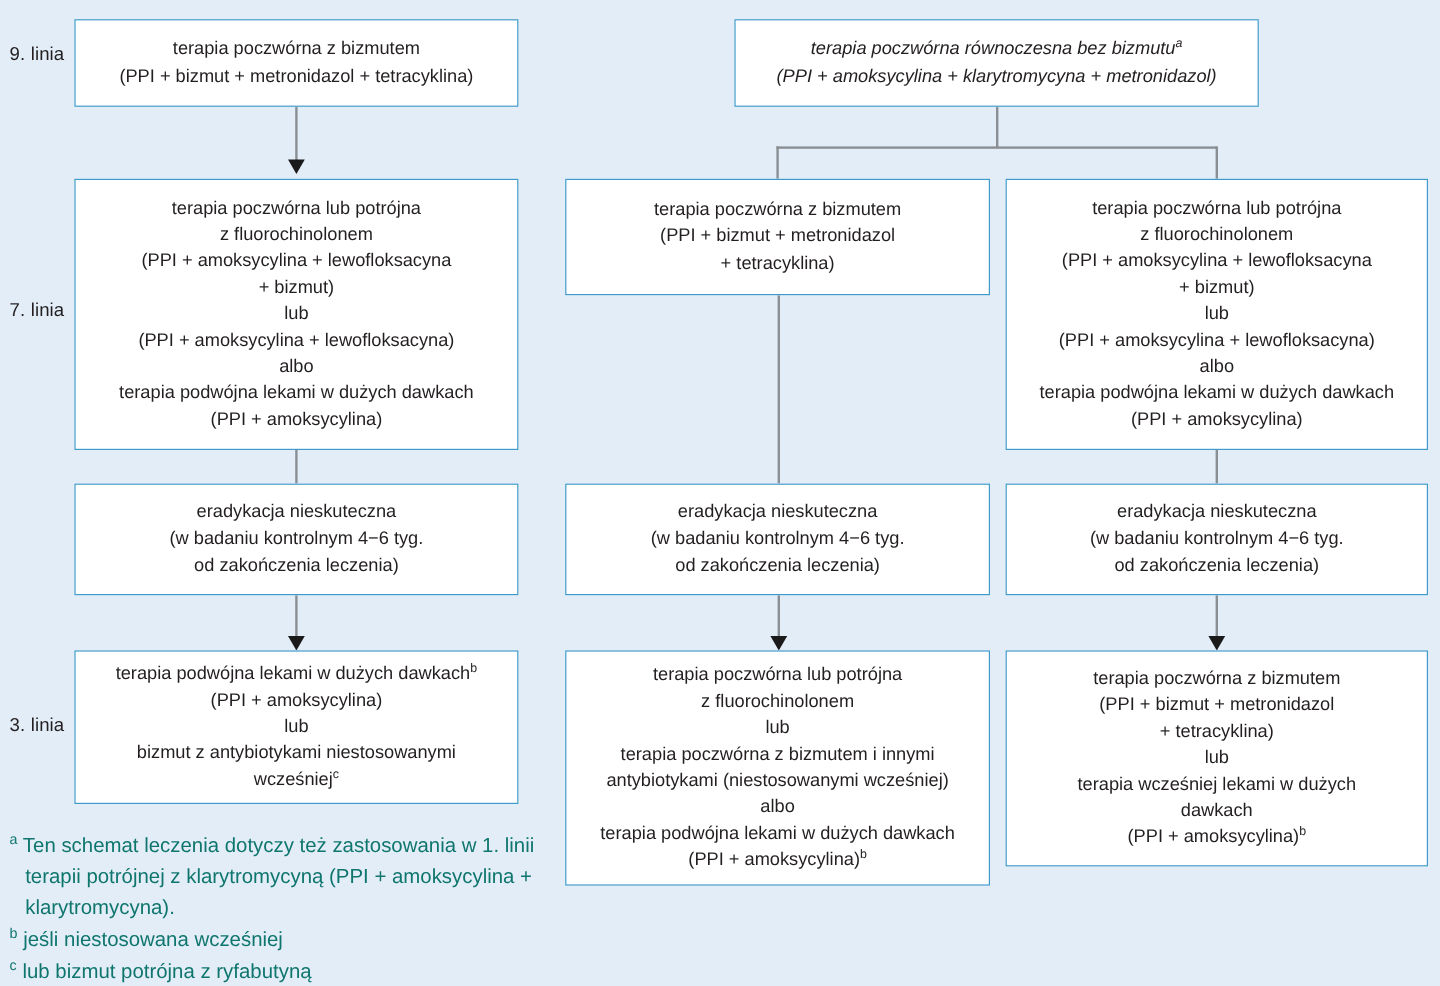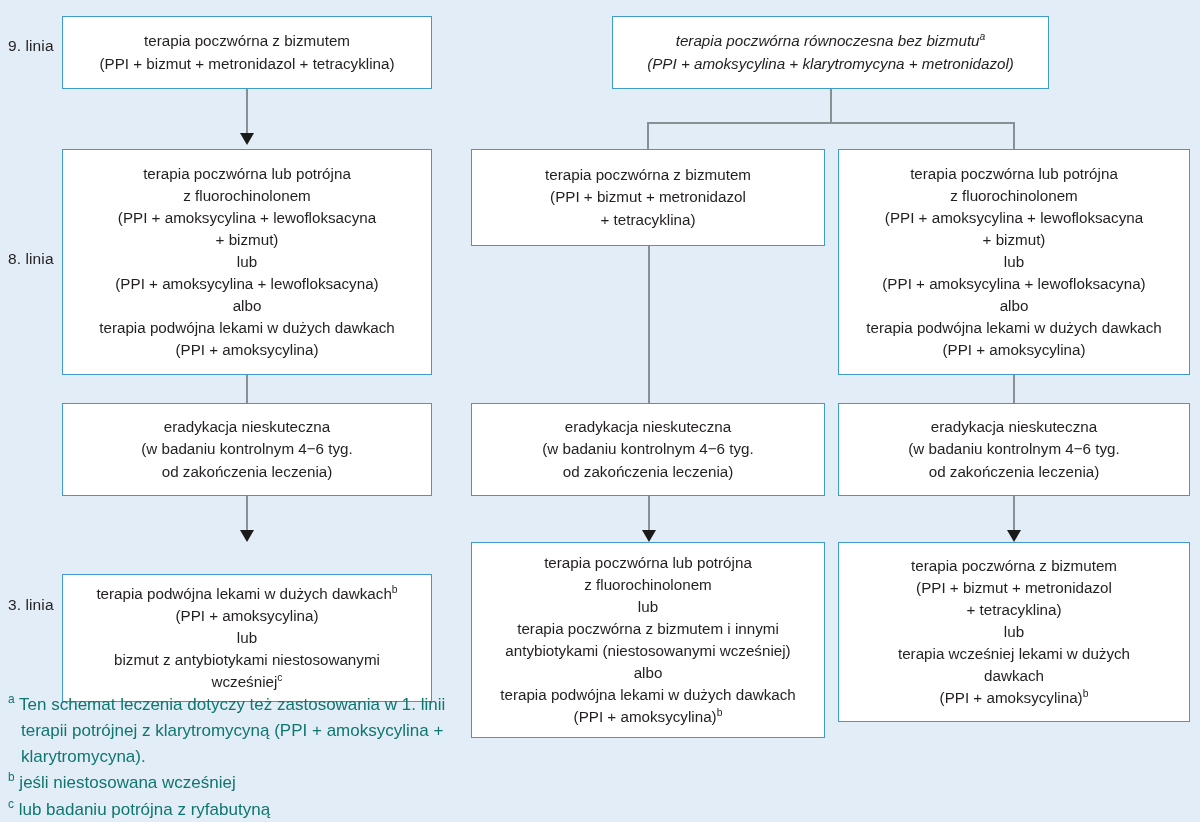--- a/index.html
+++ b/index.html
@@ -95,21 +95,21 @@
     vertical-align: super;
     line-height: 0;
   }
 </style>
 </head>
 <body>
 
 <div id="page">
 
   <div class="row-label" style="left:8px; top:37px;">9. linia</div>
-  <div class="row-label" style="left:8px; top:250px;">8. linia</div>
+  <div class="row-label" style="left:8px; top:250px;">7. linia</div>
   <div class="row-label" style="left:8px; top:596px;">3. linia</div>
 
   <div class="vline" style="left:246px; top:89px; height:46px;"></div>
   <div class="arrowhead" style="left:240px; top:133px;"></div>
 
   <div class="vline" style="left:830px; top:89px; height:34px;"></div>
   <div class="hline" style="left:647px; top:122px; width:367px;"></div>
   <div class="vline" style="left:647px; top:122px; height:27px;"></div>
   <div class="vline" style="left:1013px; top:122px; height:27px;"></div>
 
@@ -193,21 +193,21 @@
   </div>
 
   <div class="node" style="left:838px; top:403px; width:352px; height:93px;">
     <div class="lines">
       <span class="ln">eradykacja nieskuteczna</span>
       <span class="ln">(w badaniu kontrolnym 4−6 tyg.</span>
       <span class="ln">od zakończenia leczenia)</span>
     </div>
   </div>
 
-  <div class="node" style="left:62px; top:542px; width:370px; height:128px;margin-top:32px;">
+  <div class="node" style="left:62px; top:542px; width:370px; height:128px;">
     <div class="lines">
       <span class="ln">terapia podwójna lekami w dużych dawkach<sup>b</sup></span>
       <span class="ln">(PPI + amoksycylina)</span>
       <span class="ln">lub</span>
       <span class="ln">bizmut z antybiotykami niestosowanymi</span>
       <span class="ln">wcześniej<sup>c</sup></span>
     </div>
   </div>
 
   <div class="node" style="left:471px; top:542px; width:354px; height:196px;">
@@ -231,17 +231,17 @@
       <span class="ln">lub</span>
       <span class="ln">terapia wcześniej lekami w dużych</span>
       <span class="ln">dawkach</span>
       <span class="ln">(PPI + amoksycylina)<sup>b</sup></span>
     </div>
   </div>
 
   <div class="footnotes">
     <span class="fn fn-hang"><span class="fn-mark">a</span> <span>Ten schemat leczenia dotyczy też zastosowania w 1. linii terapii potrójnej z klarytromycyną (PPI + amoksycylina + klarytromycyna).</span></span>
     <span class="fn fn-hang"><span class="fn-mark">b</span> <span>jeśli niestosowana wcześniej</span></span>
-    <span class="fn fn-hang"><span class="fn-mark">c</span> <span>lub badaniu potrójna z ryfabutyną</span></span>
+    <span class="fn fn-hang"><span class="fn-mark">c</span> <span>lub bizmut potrójna z ryfabutyną</span></span>
     <span class="fn fn-last">PPI – inhibitor(y) pompy protonowej</span>
   </div>
 
 </div>
 
 </body></html>

